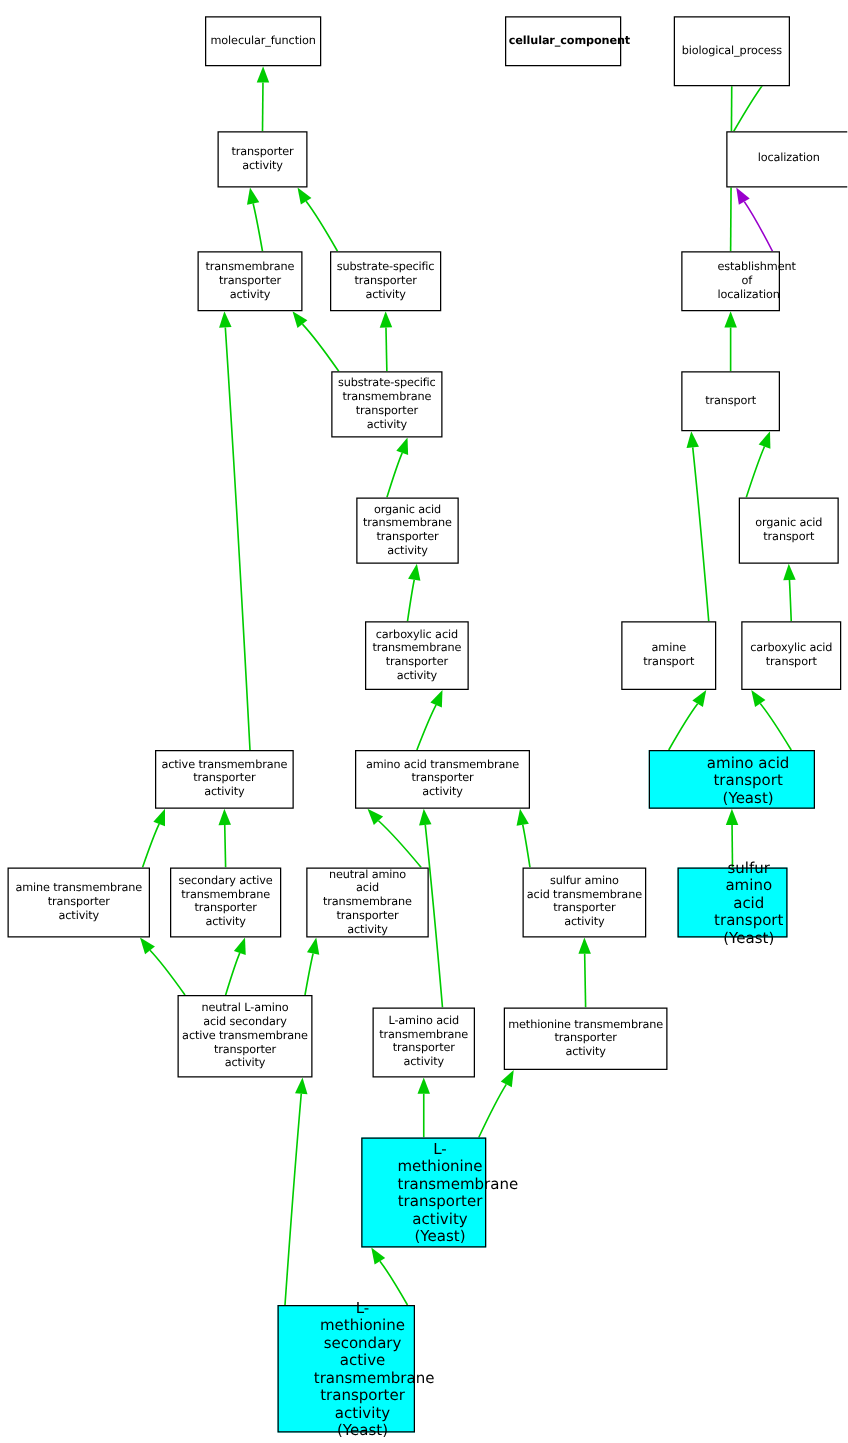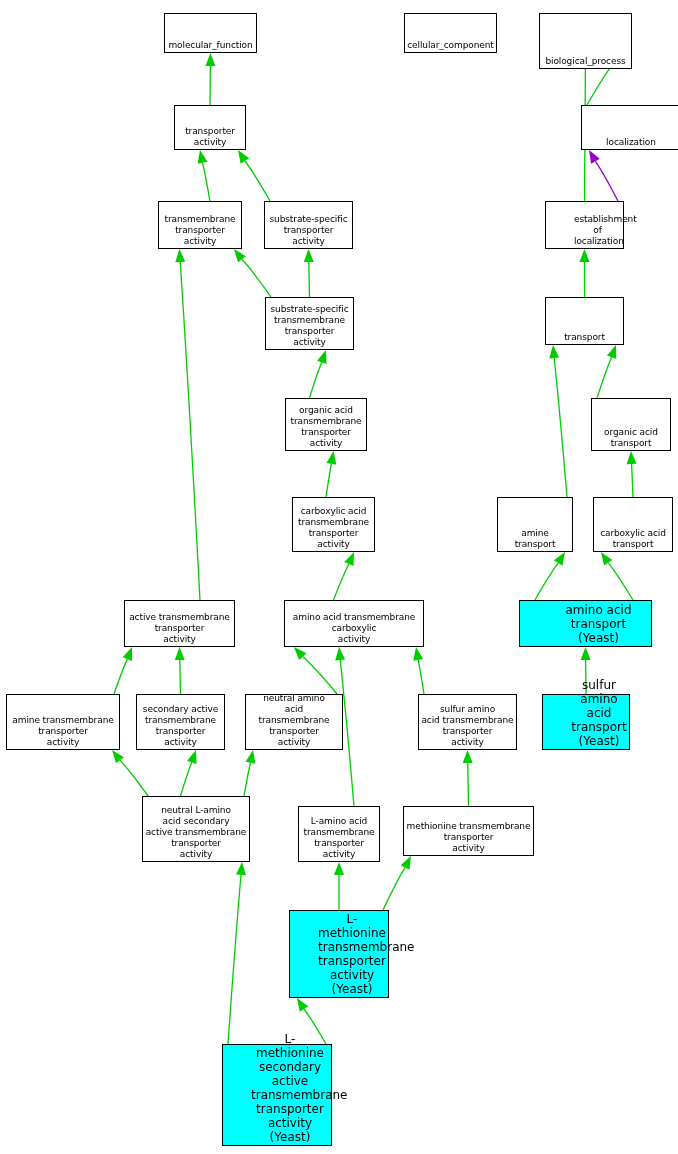--- a/index.html
+++ b/index.html
@@ -25,21 +25,21 @@
     width: 678px;
     height: 1154px;
     pointer-events: none;
   }
   .node {
     position: absolute;
     box-sizing: border-box;
     border: 1px solid #000000;
     background: #ffffff;
     display: flex;
-    align-items: flex-end;
+    align-items: center;
     justify-content: center;
     text-align: center;
     color: #000000;
     font-size: 9px;
     line-height: 11px;
     letter-spacing: -0.1px;
     padding: 1px 2px;
     white-space: pre-line;
     z-index: 2;
   }
@@ -184,21 +184,21 @@
         <path d="M 633 600 Q 617 573.6 608.211102550928 562.816653826392" stroke="#00CC00" stroke-width="1.3" fill="none"></path>
         <polygon points="601,552 612.3713540226172,560.0431528452658 604.0508510792388,565.5901548075182" fill="#00CC00"></polygon>
       </g>
       <g>
         <path d="M 586 694 Q 585.75 668.15 585.6382900471857 659.9992644354536" stroke="#00CC00" stroke-width="1.3" fill="none"></path>
         <polygon points="585.5,647 590.6380071377448,659.9460759557668 580.6385729566266,660.0524529151404" fill="#00CC00"></polygon>
       </g>
     </svg>
   <div id="node-layer">
       <div class="node" style="left: 164px; top: 13px; width: 93px; height: 40px;"><span class="label">molecular_function</span></div>
-      <div class="node" style="left: 404px; top: 13px; width: 93px; height: 40px;"><span class="label">cellular_component</span></div>
+      <div class="node" style="left: 404px; top: 13px; width: 93px; height: 40px; font-weight: bold;"><span class="label">cellular_component</span></div>
       <div class="node" style="left: 539px; top: 13px; width: 93px; height: 56px;"><span class="label">biological_process</span></div>
       <div class="node" style="left: 174px; top: 105px; width: 72px; height: 45px;"><span class="label">transporter
 activity</span></div>
       <div class="node" style="left: 581px; top: 105px; width: 100px; height: 45px;"><span class="label">localization</span></div>
       <div class="node" style="left: 158px; top: 201px; width: 84px; height: 48px;"><span class="label">transmembrane
 transporter
 activity</span></div>
       <div class="node" style="left: 264px; top: 201px; width: 89px; height: 48px;"><span class="label">substrate-specific
 transporter
 activity</span></div>
@@ -219,21 +219,21 @@
 transmembrane
 transporter
 activity</span></div>
       <div class="node" style="left: 497px; top: 497px; width: 76px; height: 55px;"><span class="label">amine transport</span></div>
       <div class="node" style="left: 593px; top: 497px; width: 80px; height: 55px;"><span class="label">carboxylic acid
 transport</span></div>
       <div class="node" style="left: 124px; top: 600px; width: 111px; height: 47px;"><span class="label">active transmembrane
 transporter
 activity</span></div>
       <div class="node" style="left: 284px; top: 600px; width: 140px; height: 47px;"><span class="label">amino acid transmembrane
-carboxylic
+transporter
 activity</span></div>
       <div class="node highlight" style="left: 519px; top: 600px; width: 133px; height: 47px;"><span class="label">amino acid transport
 (Yeast)</span></div>
       <div class="node" style="left: 6px; top: 694px; width: 114px; height: 56px;"><span class="label">amine transmembrane
 transporter
 activity</span></div>
       <div class="node" style="left: 136px; top: 694px; width: 89px; height: 56px;"><span class="label">secondary active
 transmembrane
 transporter
 activity</span></div>

